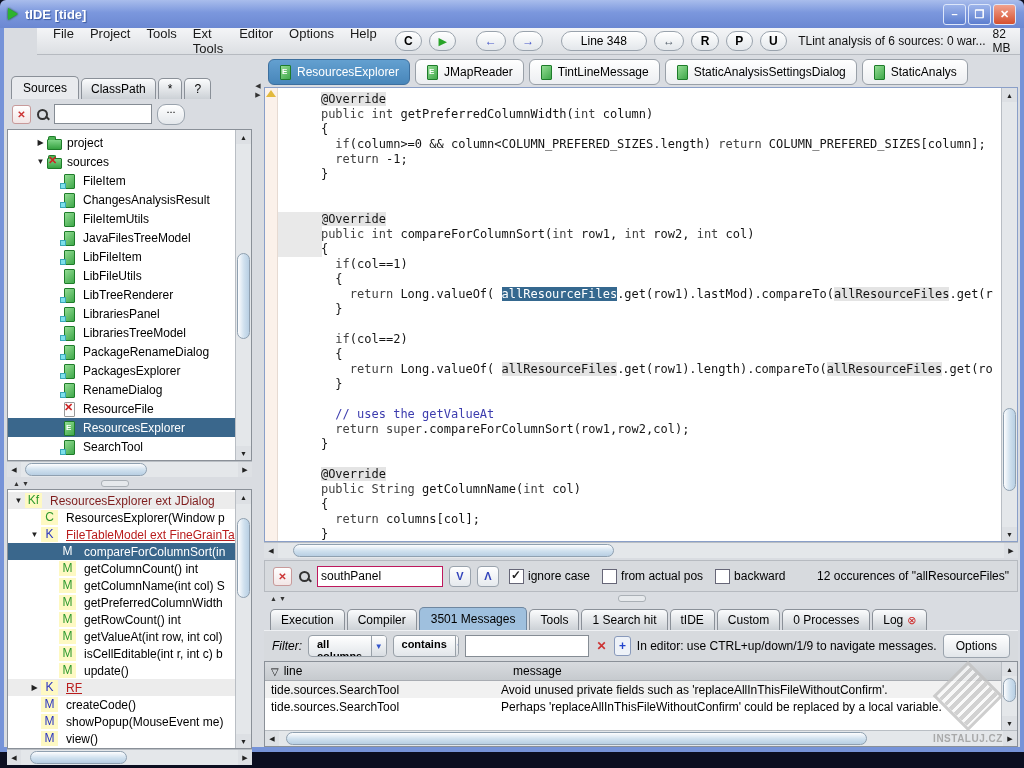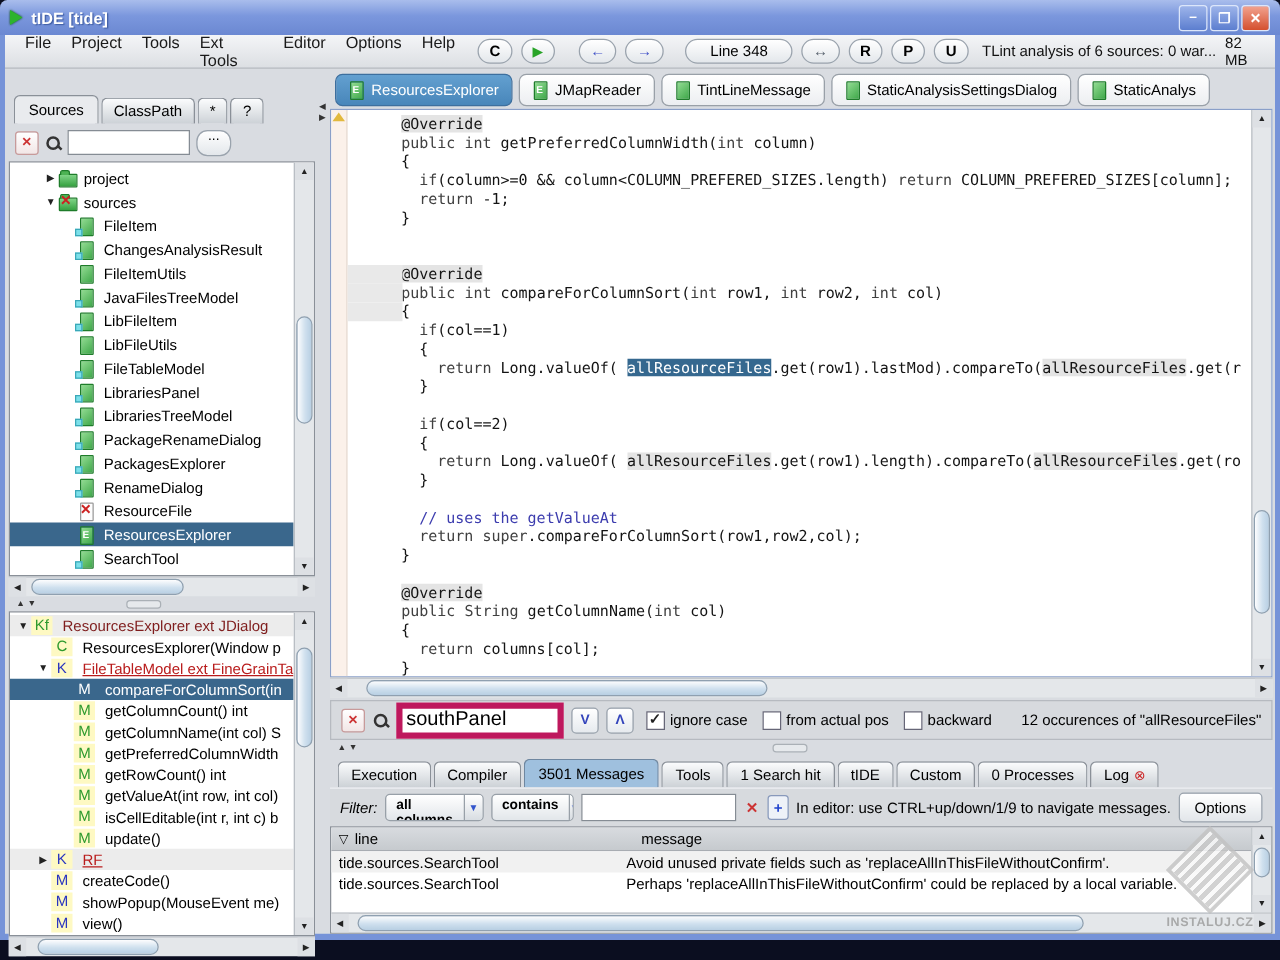--- a/index.html
+++ b/index.html
@@ -10,21 +10,21 @@
     border-radius:6px 6px 0 0;display:flex;align-items:center;padding:0 8px;}
   .app-icon{width:0;height:0;border-top:6px solid transparent;border-bottom:6px solid transparent;border-left:10px solid #2db32d;filter:drop-shadow(0 0 1px #0a4a0a);}
   .wtitle{color:#fff;font-weight:bold;font-size:13px;margin-left:7px;text-shadow:1px 1px 1px #3c5aa0;}
   .win-btns{margin-left:auto;display:flex;gap:2px;}
   .wbtn{width:21px;height:19px;border:1px solid #dce6fa;border-radius:3px;color:#fff;font-size:11px;font-weight:bold;
     display:flex;align-items:center;justify-content:center;background:linear-gradient(180deg,#9db4ea,#5c7ecf);cursor:default;}
   .wbtn.close{background:linear-gradient(180deg,#f2a28e,#d4502f);}
   .frame{position:absolute;left:0;top:28px;width:1024px;height:724px;box-sizing:border-box;
     border-left:4px solid #7693d8;border-right:4px solid #7693d8;border-bottom:5px solid #7693d8;background:#d9dce1;}
   
-  .menubar{height:26px;background:linear-gradient(180deg,#f4f5f7,#dcdfe3);border-bottom:1px solid #b6bac0;display:flex;align-items:center;padding:0 8px;}
+  .menubar{height:26px;background:linear-gradient(180deg,#f4f5f7,#dcdfe3);border-bottom:1px solid #b6bac0;display:flex;align-items:center;padding:0 8px;margin-left:33px;}
   .mitem{font-size:13px;color:#1a1a1a;padding:0 8px;}
   .tbar{display:flex;align-items:center;gap:7px;margin-left:10px;flex:1;}
   .tbtn{height:20px;min-width:24px;padding:0 9px;border:1px solid #9aa3ad;border-radius:10px;box-sizing:border-box;
     background:linear-gradient(180deg,#ffffff,#e3e7eb);font-size:12px;display:flex;align-items:center;justify-content:center;}
   .tbtn.b{font-weight:bold;}
   .tbtn.green{color:#28a428;font-size:11px;}
   .tbtn.blue{color:#4253c8;font-weight:bold;}
   .tbtn.gray{color:#5a6470;font-weight:bold;}
   .tstatus{font-size:12px;color:#111;margin-left:4px;white-space:nowrap;}
   .tmem{margin-left:auto;font-size:12px;color:#111;padding-right:2px;}
@@ -101,21 +101,21 @@
   .marker-top{position:absolute;top:2px;left:1px;width:0;height:0;border-left:5px solid transparent;border-right:5px solid transparent;border-bottom:7px solid #e2b93e;}
   .code{flex:1;overflow:hidden;padding-top:4px;font-family:"DejaVu Sans Mono",monospace;font-size:12px;line-height:15px;color:#141414;}
   .code-line{white-space:pre;height:15px;position:relative;padding-left:14px;}
   .code-line.mhl::before{content:'';position:absolute;left:0;top:0;width:44px;height:15px;background:#e9e9e9;}
   .kw{color:#404040;}
   .cmt{color:#3c3cae;}
   .occ{background:#e4e4e4;}
   .occ-sel{background:#35688f;color:#fff;}
   
   .search-bar{height:32px;margin-top:2px;display:flex;align-items:center;gap:6px;padding:0 8px;border:1px solid #b6bac0;background:#d7dade;box-sizing:border-box;}
-  .sfield{width:118px;height:19px;font-size:16px;border:5px solid #be185d;padding:0 3px;}
+  .sfield{width:118px;height:19px;font-size:12px;border:1px solid #be185d;padding:0 3px;}
   .vbtn{width:20px;height:19px;border:1px solid #9aa3ad;border-radius:4px;background:linear-gradient(#fff,#e6eaee);
     color:#3344bb;font-size:11px;font-weight:bold;display:flex;align-items:center;justify-content:center;}
   .chkwrap{display:flex;align-items:center;gap:4px;font-size:12px;}
   .chk{width:13px;height:13px;border:1px solid #667;background:#fff;position:relative;display:inline-block;}
   .chk.on::after{content:'✓';position:absolute;left:1px;top:-2px;font-size:12px;font-weight:bold;color:#222;}
   .sresult{margin-left:auto;font-size:12px;white-space:nowrap;}
   
   .bt-tabs{height:26px;display:flex;align-items:flex-end;gap:2px;padding-left:6px;}
   .btab{border:1px solid #8a9098;border-bottom:none;border-radius:5px 5px 0 0;background:linear-gradient(#fbfcfd,#ccd1d6);
     font-size:12px;padding:3px 10px;display:flex;gap:4px;align-items:center;}
@@ -256,21 +256,21 @@
             <div class="trow">
               <span class="sp2"></span>
               <span class="tarrow"></span>
               <span class="ticon doc"></span>
               <span class="tlabel">LibFileUtils</span>
             </div>
             <div class="trow">
               <span class="sp2"></span>
               <span class="tarrow"></span>
               <span class="ticon doc-dot"></span>
-              <span class="tlabel">FileTableModel</span>
+              <span class="tlabel">LibTreeRenderer</span>
             </div>
             <div class="trow">
               <span class="sp2"></span>
               <span class="tarrow"></span>
               <span class="ticon doc-dot"></span>
               <span class="tlabel">LibrariesPanel</span>
             </div>
             <div class="trow">
               <span class="sp2"></span>
               <span class="tarrow"></span>

